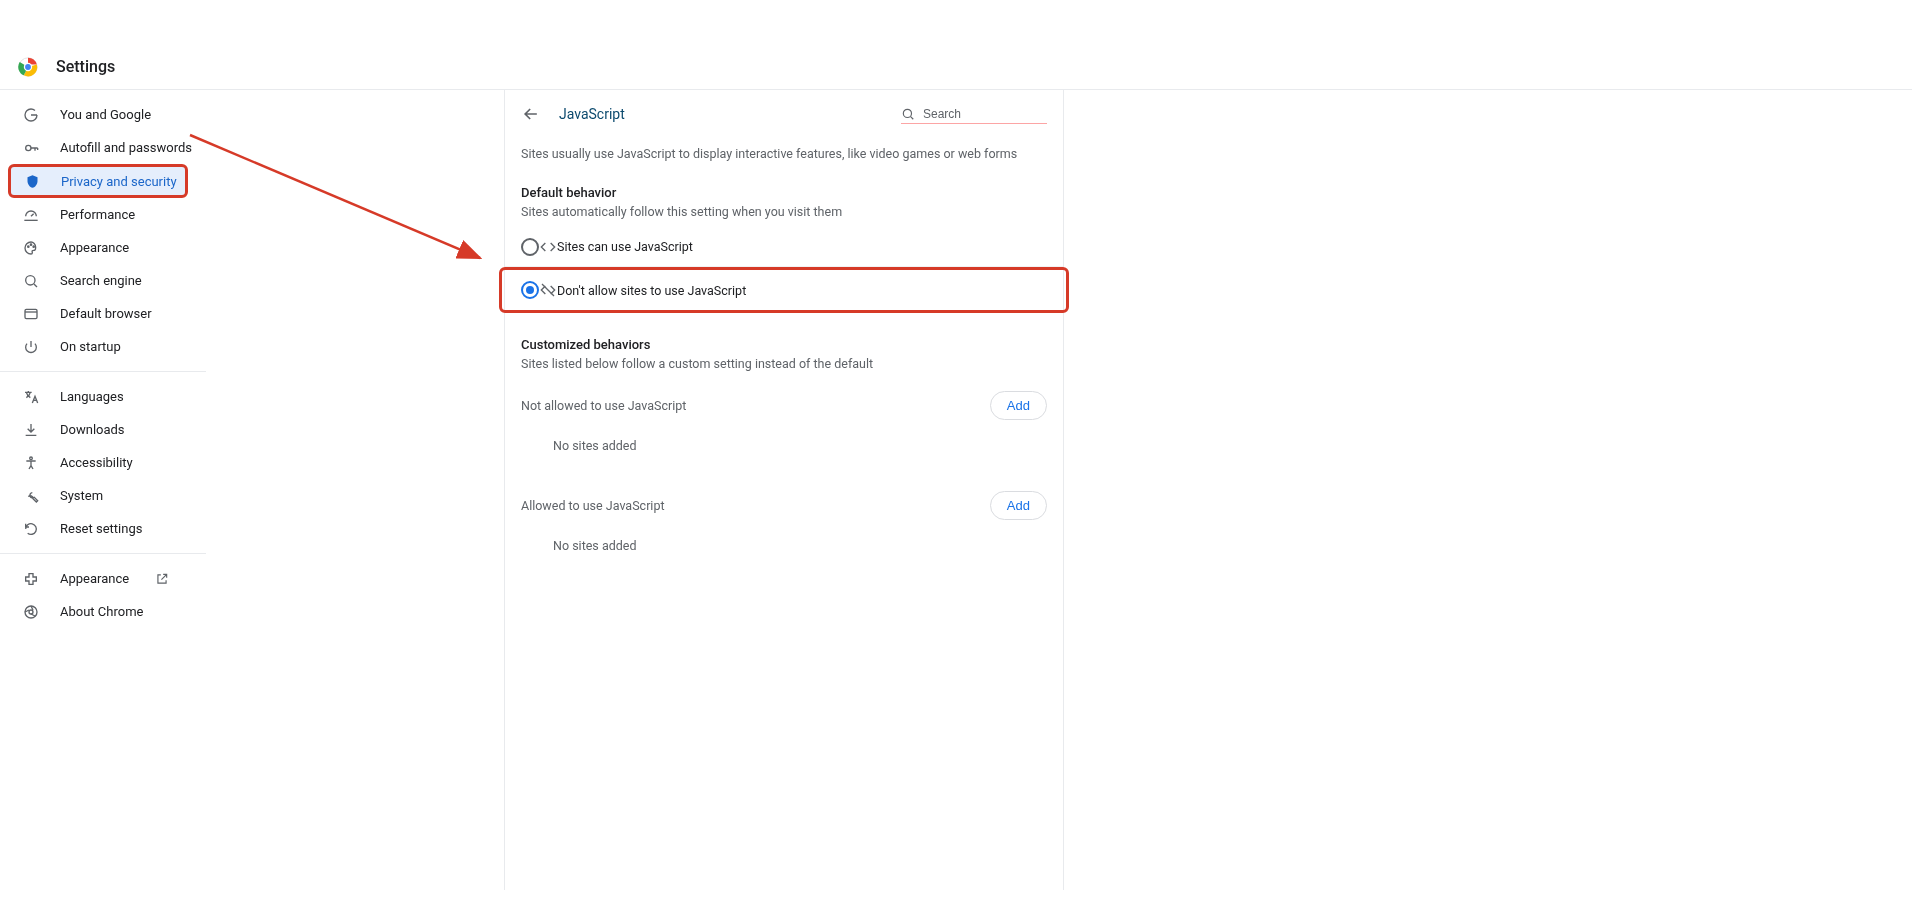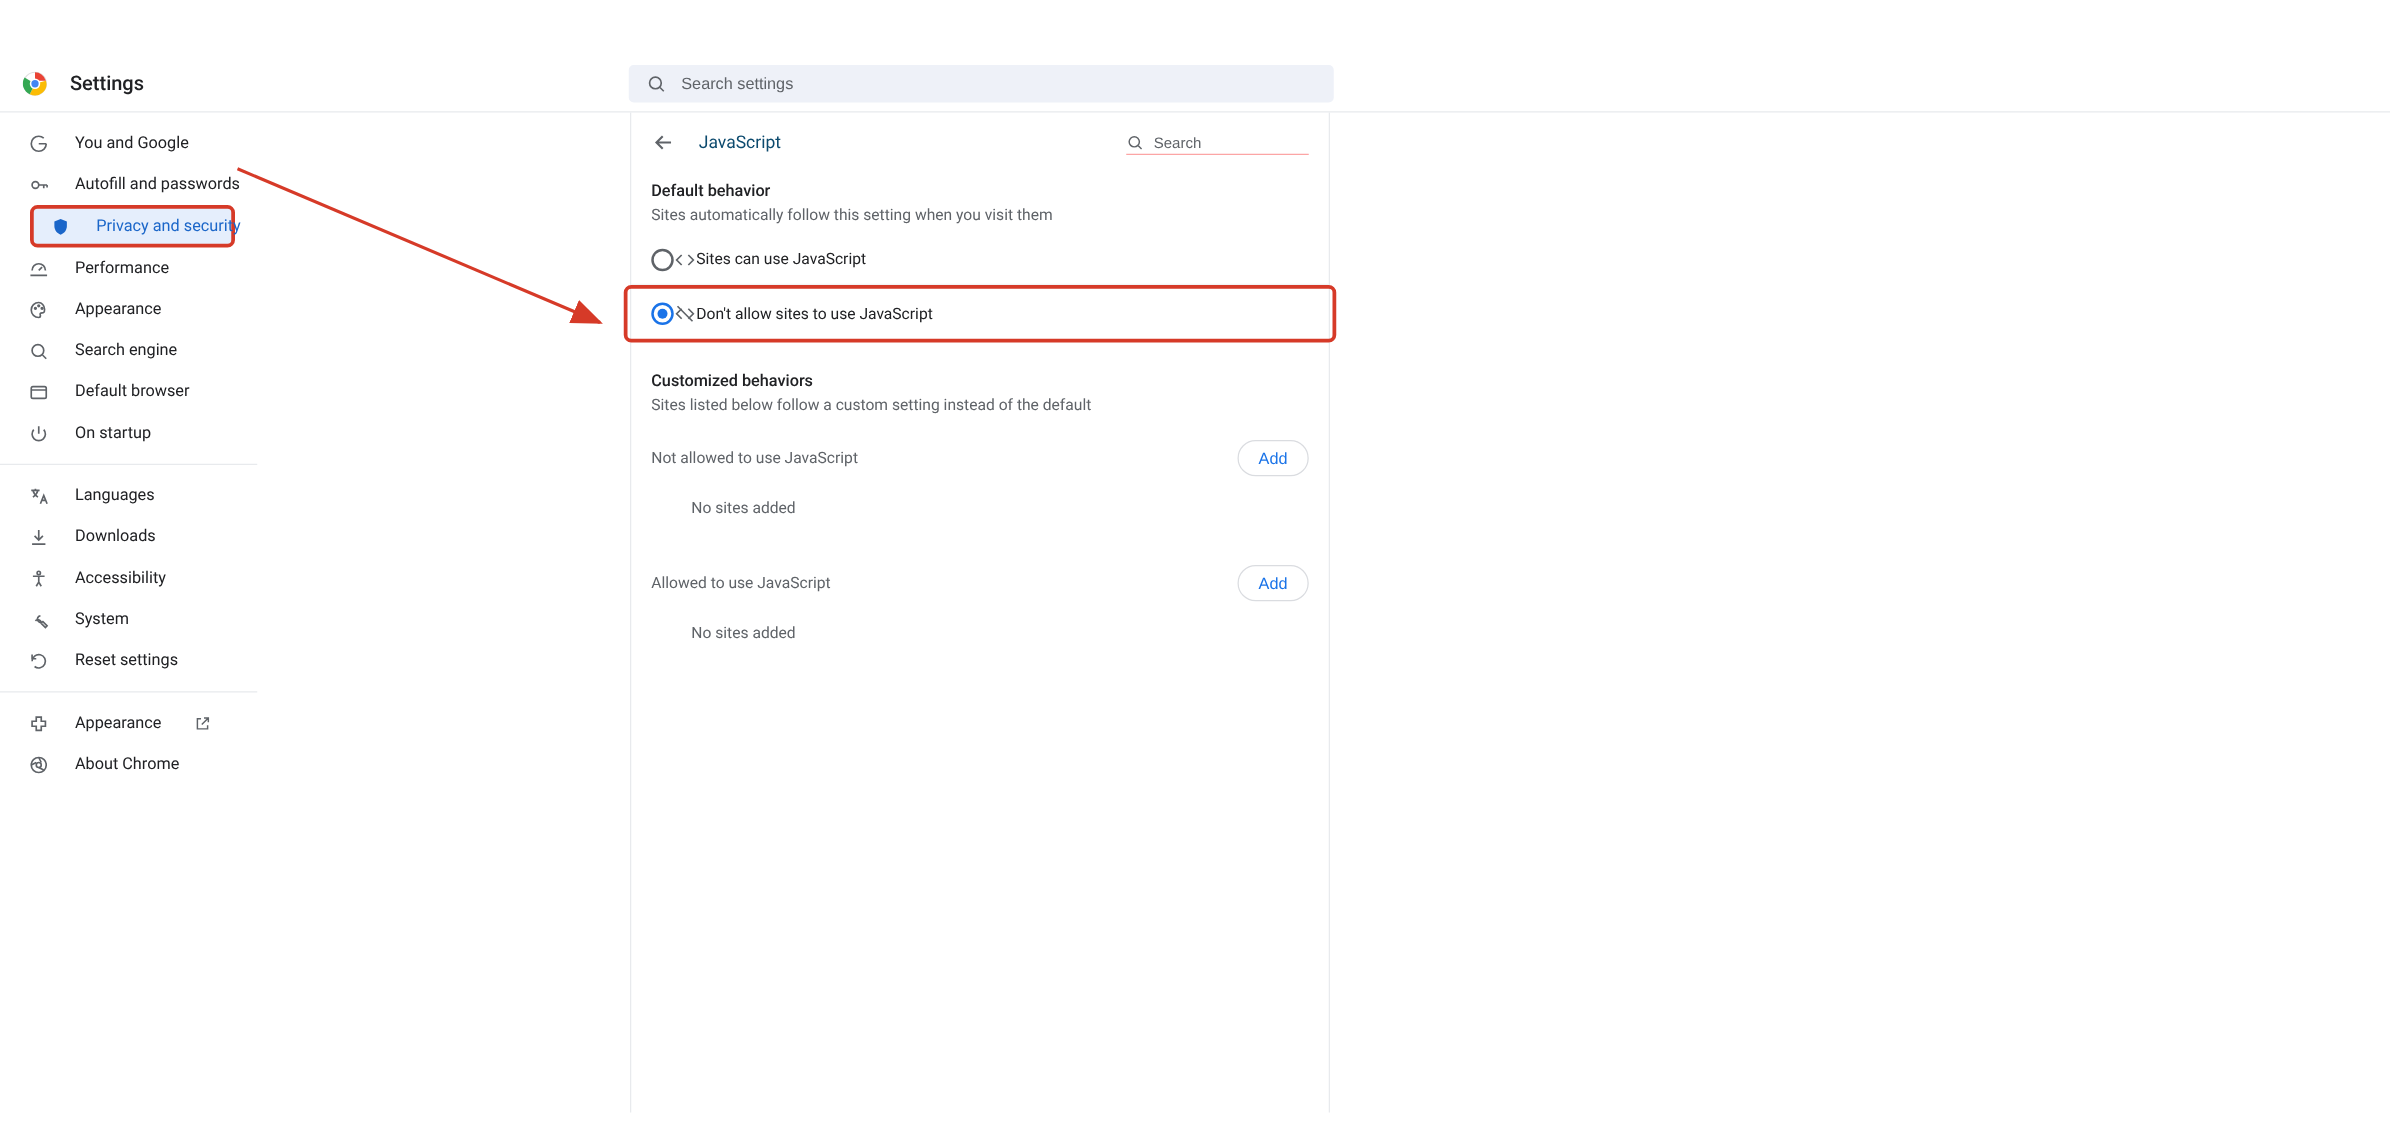--- a/index.html
+++ b/index.html
@@ -71,21 +71,21 @@
     cursor: pointer;
     border-radius: 0 16px 16px 0;
     margin-right: 4px;
     position: relative;
   }
   .sidebar-item.selected {
     background: #e5eefc;
     color: #1b66c9;
     border: 3px solid #d63a28;
     border-radius: 6px;
-    margin: 0 18px 0 24px;
+    margin: 0 18px 0 8px;
     padding: 0 12px 0 12px;
     height: 34px;
   }
   .sidebar-item .icon {
     width: 18px;
     display: flex;
     align-items: center;
     justify-content: center;
     color: #5f6368;
     flex-shrink: 0;
@@ -252,29 +252,20 @@
     <svg width="20" height="20" viewBox="0 0 24 24">
       <circle cx="12" cy="12" r="11" fill="#fff" stroke="#ddd"></circle>
       <path d="M12 1 A11 11 0 0 1 22.5 9 L12 9 Z" fill="#EA4335"></path>
       <path d="M22.5 9 A11 11 0 0 1 7 22 L12 12 Z" fill="#FBBC05"></path>
       <path d="M7 22 A11 11 0 0 1 2 6 L12 12 Z" fill="#34A853"></path>
       <circle cx="12" cy="12" r="5" fill="#fff"></circle>
       <circle cx="12" cy="12" r="3.5" fill="#4285F4"></circle>
     </svg>
   </div>
   <div class="header-title">Settings</div>
-  <div class="search-box">
-    <span>
-      <svg width="16" height="16" viewBox="0 0 24 24" fill="none" stroke="#5f6368" stroke-width="2">
-        <circle cx="11" cy="11" r="7"></circle>
-          <line x1="21" y1="21" x2="16.5" y2="16.5"></line>
-      </svg>
-    </span>
-    <input type="text" placeholder="Search settings" style="">
-  </div>
 </div>
 
 <div class="layout">
   <div class="sidebar">
     <div class="sidebar-item">
       <span class="icon">
         <svg width="16" height="16" viewBox="0 0 24 24" fill="none" stroke="currentColor" stroke-width="2">
             <path d="M21 12c0 5-4 9-9 9s-9-4-9-9 4-9 9-9c2.3 0 4.4.9 6 2.3M21 12h-9"></path>
           </svg>
       </span>
@@ -430,20 +421,21 @@
           <span>
             <svg width="14" height="14" viewBox="0 0 24 24" fill="none" stroke="#5f6368" stroke-width="2">
                 <circle cx="11" cy="11" r="7"></circle>
                 <line x1="21" y1="21" x2="16.5" y2="16.5"></line>
               </svg>
           </span>
           <input type="text" placeholder="Search" style="">
         </div>
       </div>
 
+      <div class="description">Sites usually use JavaScript to display interactive features, like video games or web forms</div>
 
       <div class="section-title">Default behavior</div>
       <div class="section-subtitle">Sites automatically follow this setting when you visit them</div>
 
       <div class="radio-row">
         <span class="radio"></span>
         <span class="row-icon">
           <svg width="16" height="16" viewBox="0 0 24 24" fill="none" stroke="currentColor" stroke-width="2">
               <path d="M8 6l-6 6 6 6M16 6l6 6-6 6"></path>
             </svg>

